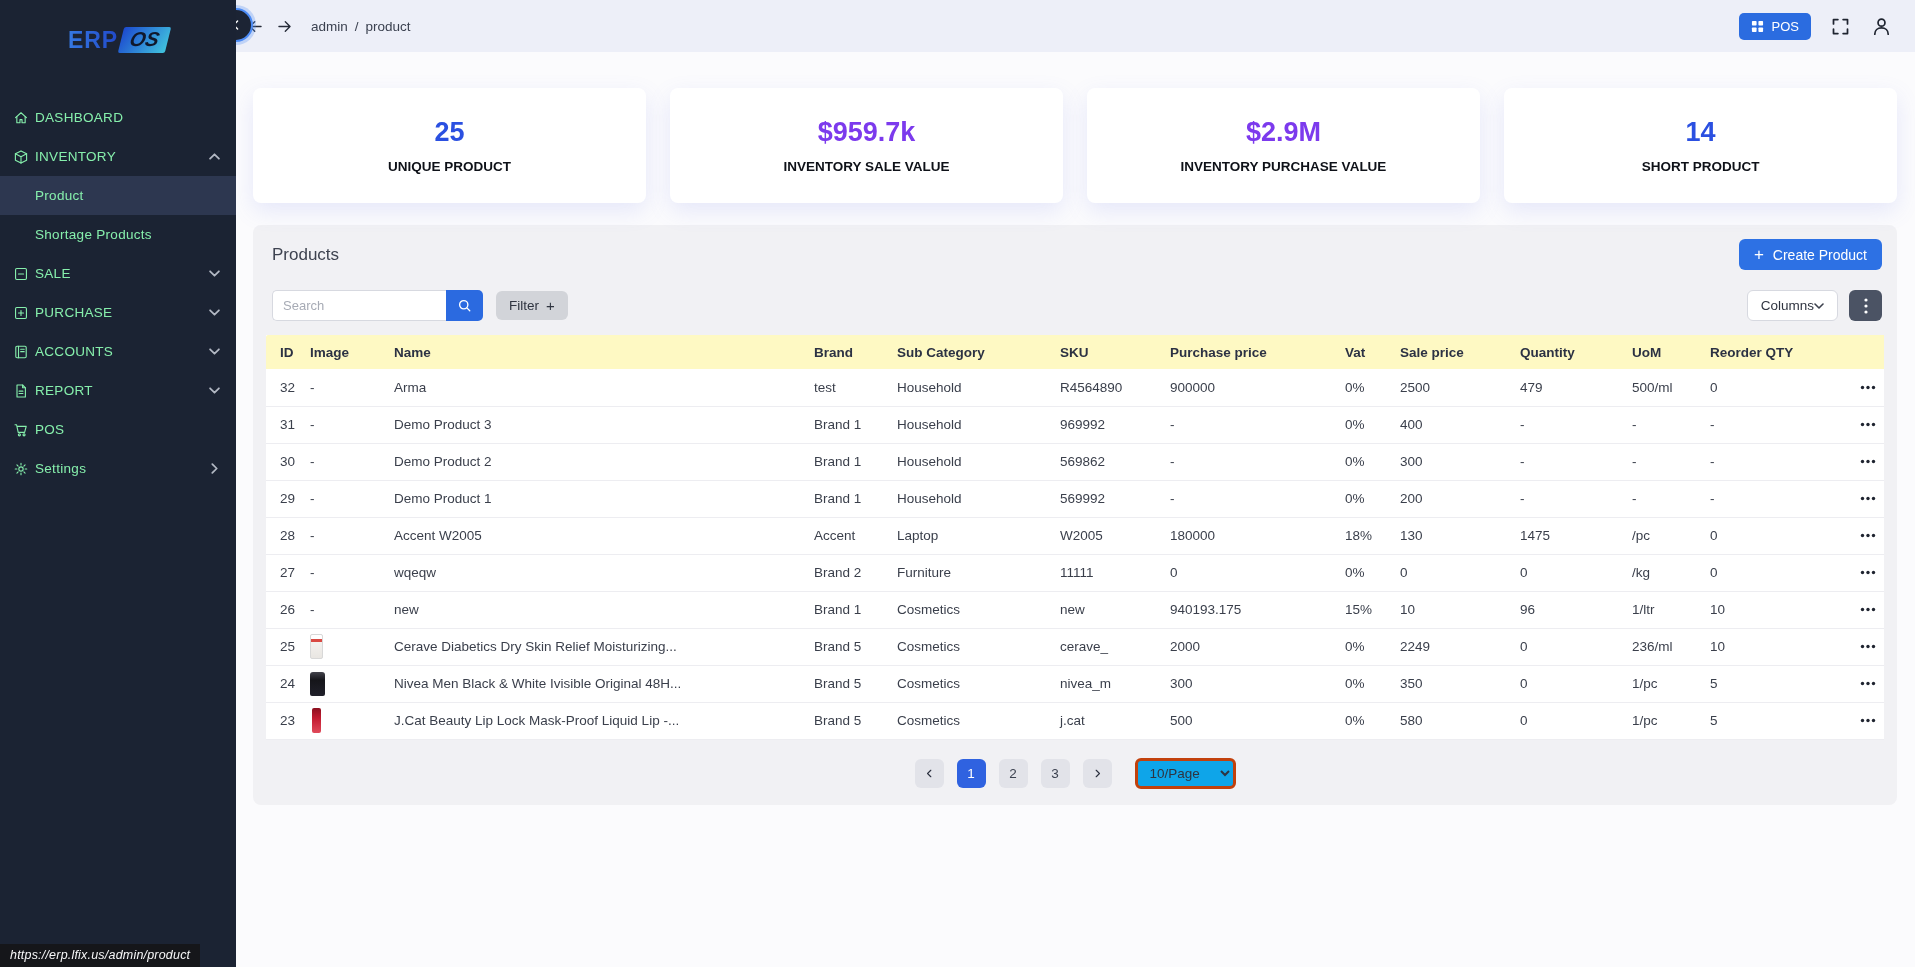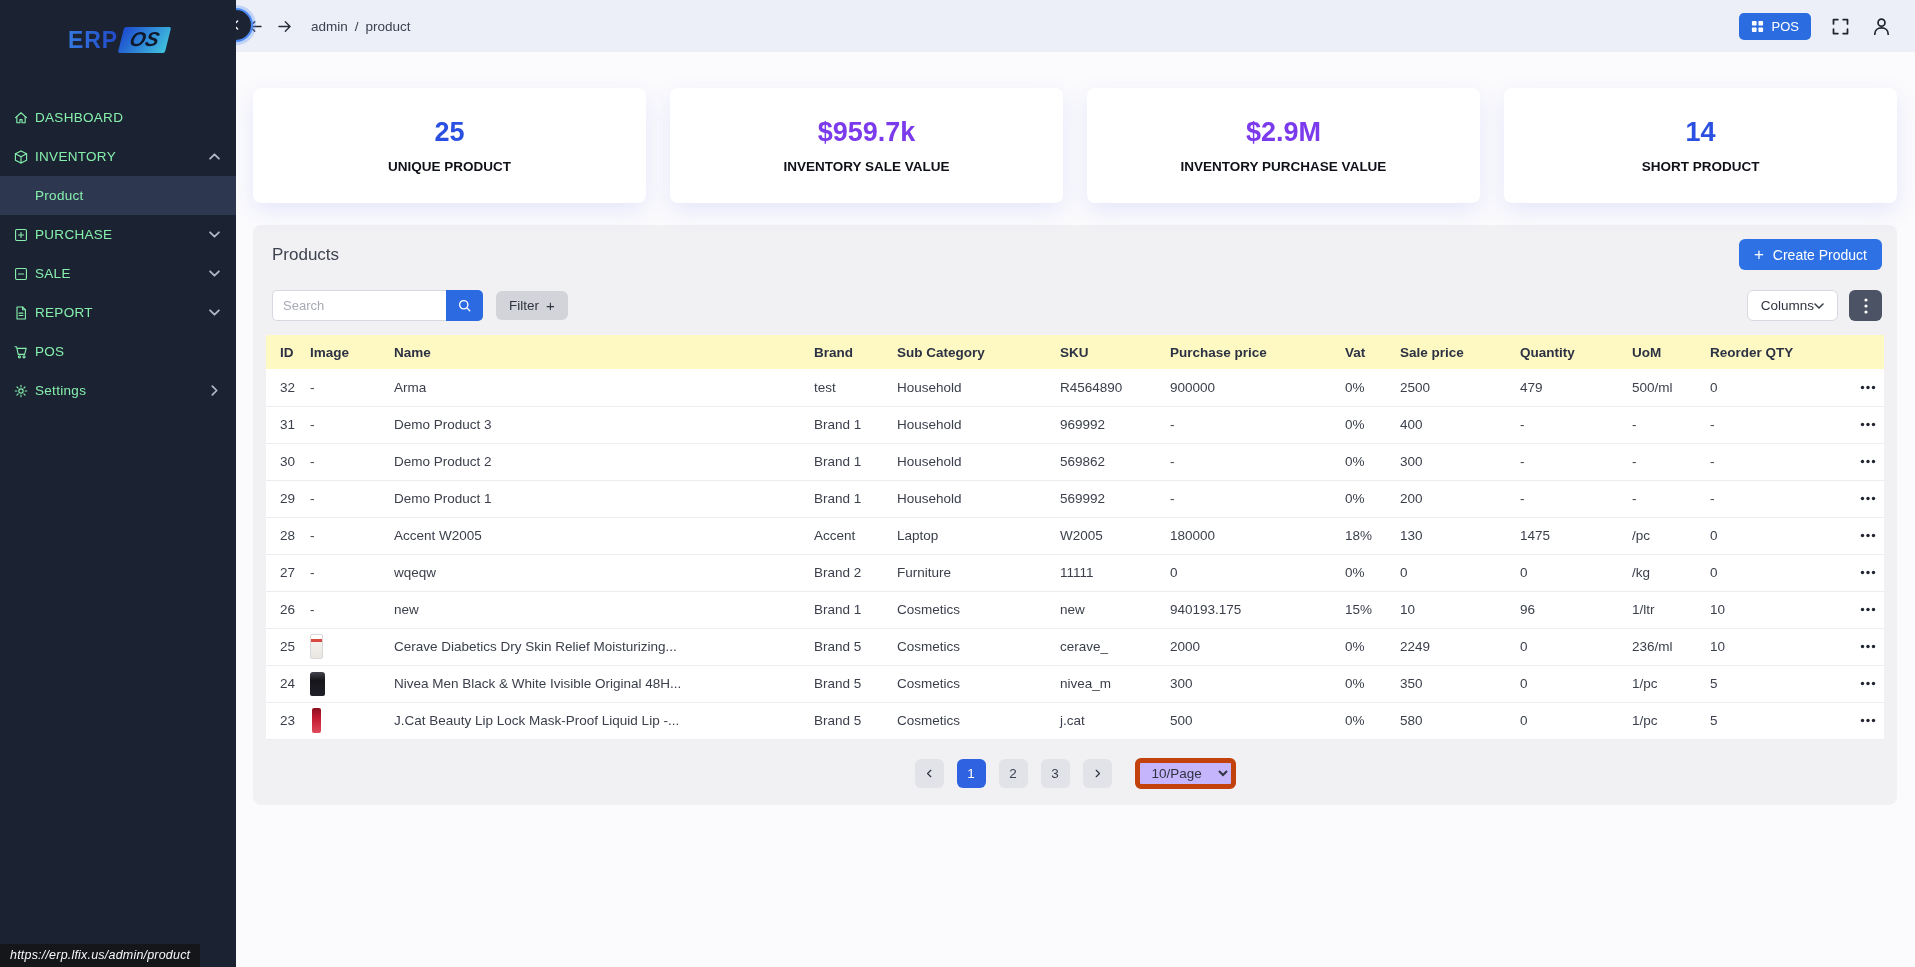--- a/index.html
+++ b/index.html
@@ -95,21 +95,21 @@
 
   .thumb { width:13px; height:25px; border-radius:2px; }
   .thumb-cerave { background:linear-gradient(180deg,#ffffff 0%,#ffffff 16%,#d94a43 16%,#d94a43 32%,#f3f1ee 32%,#e9e6e2 100%); border:1px solid #d8d8d8; }
   .thumb-nivea { width:15px; height:24px; border-radius:3px 3px 2px 2px; background:linear-gradient(180deg,#43434c 0%,#15151a 35%,#20202a 100%); }
   .thumb-jcat { width:9px; height:25px; margin-left:2px; background:linear-gradient(180deg,#8c1020 0%,#c21b31 40%,#e04a5a 100%); }
 
   .pagination { display:flex; align-items:center; justify-content:center; gap:13px; margin-top:18px; }
   .page-btn { min-width:29px; height:29px; border:none; border-radius:6px; background:#e2e3e9; color:#3c4250; font-size:13.5px; cursor:pointer; display:flex; align-items:center; justify-content:center; font-family:"Liberation Sans",sans-serif; }
   .page-btn.active { background:#2f62e0; color:#fff; }
   .page-btn svg { width:13px; height:13px; fill:none; stroke:#2c3140; stroke-width:1.8; stroke-linecap:round; stroke-linejoin:round; }
-  .page-size-select { height:31px; width:101px; border:5px solid #c2410c; border-radius:6px; background:#c4b5fd; font-size:13.5px; color:#2f3440; padding:0 8px; margin-left:10px; font-family:"Liberation Sans",sans-serif; cursor:pointer; }
+  .page-size-select { height:31px; width:101px; border:3px solid #c2410c; border-radius:6px; background:#0ea5e9; font-size:13.5px; color:#2f3440; padding:0 8px; margin-left:10px; font-family:"Liberation Sans",sans-serif; cursor:pointer; }
 
   .url-tooltip { position:fixed; left:0; bottom:0; background:#15161a; color:#f7f7f8; font-size:12.5px; padding:4px 10px 5px; z-index:10; letter-spacing:.2px;font-style:italic; }
 </style>
 </head>
 <body>
 
 <div class="app">
 
   <aside class="sidebar">
     <div class="logo">
@@ -136,42 +136,59 @@
           <span>INVENTORY</span>
           <span class="chev">
             <svg viewBox="0 0 10 6">
               <path d="M1 5l4-4 4 4"></path>
             </svg>
           </span>
         </div>
         <div class="side-item sub active">
           <span>Product</span>
         </div>
+        <div class="side-item sub">
+          <span>Shortage Products</span>
+        </div>
+        <div class="side-item">
+          <span class="icon">
+            <svg viewBox="0 0 20 20">
+              <rect x="3.2" y="3.2" width="13.6" height="13.6" rx="1.5"></rect>
+              <path d="M6.8 10h6.4"></path>
+            </svg>
+          </span>
+          <span>SALE</span>
+          <span class="chev">
+            <svg viewBox="0 0 10 6">
+              <path d="M1 1l4 4 4-4"></path>
+            </svg>
+          </span>
+        </div>
         <div class="side-item">
           <span class="icon">
             <svg viewBox="0 0 20 20">
               <rect x="3.2" y="3.2" width="13.6" height="13.6" rx="1.5"></rect>
               <path d="M10 6.8v6.4M6.8 10h6.4"></path>
             </svg>
           </span>
           <span>PURCHASE</span>
           <span class="chev">
             <svg viewBox="0 0 10 6">
               <path d="M1 1l4 4 4-4"></path>
             </svg>
           </span>
         </div>
         <div class="side-item">
           <span class="icon">
             <svg viewBox="0 0 20 20">
-              <rect x="3.2" y="3.2" width="13.6" height="13.6" rx="1.5"></rect>
-              <path d="M6.8 10h6.4"></path>
-            </svg>
-          </span>
-          <span>SALE</span>
+              <rect x="3.5" y="2.8" width="13" height="14.4" rx="1.5"></rect>
+              <path d="M6.9 2.8v14.4M9.6 6.6h4.4M9.6 9.6h4.4"></path>
+            </svg>
+          </span>
+          <span>ACCOUNTS</span>
           <span class="chev">
             <svg viewBox="0 0 10 6">
               <path d="M1 1l4 4 4-4"></path>
             </svg>
           </span>
         </div>
         <div class="side-item">
           <span class="icon">
             <svg viewBox="0 0 20 20">
               <path d="M5 2.5h7l3.5 3.5v11.5H5z"></path>

